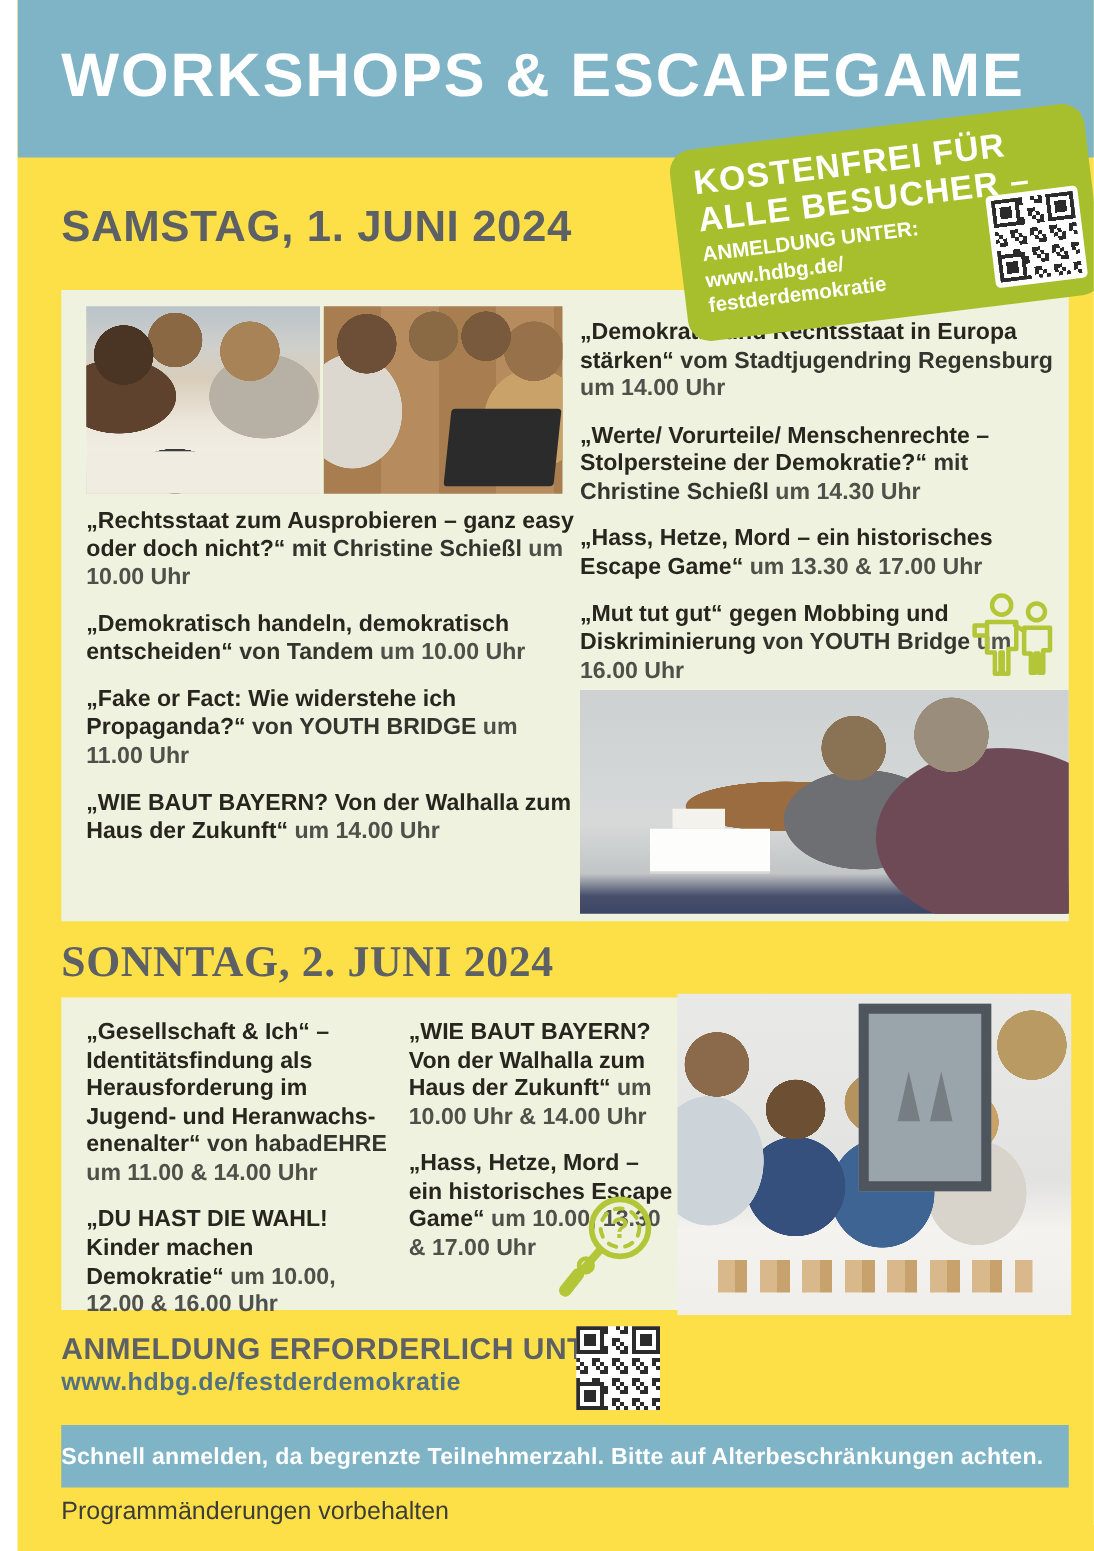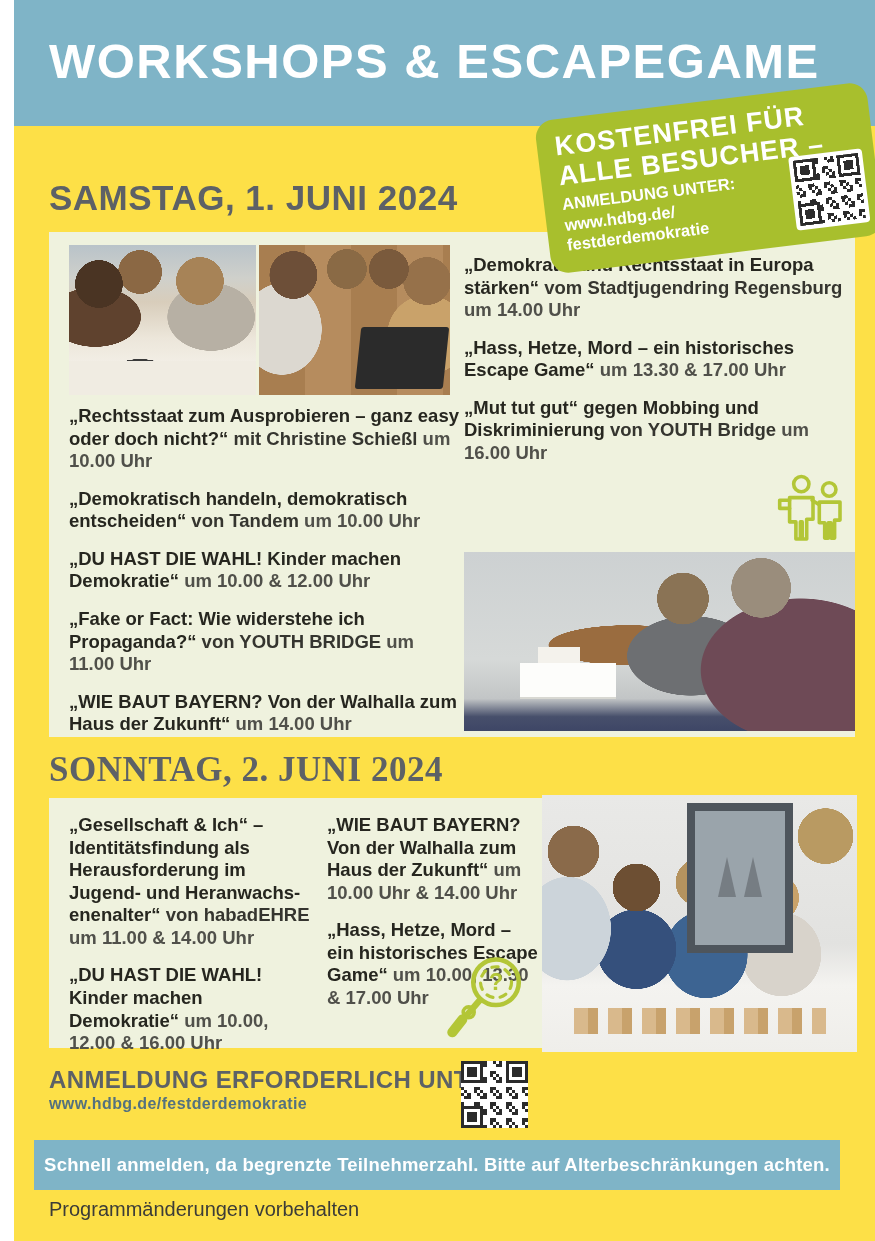--- a/index.html
+++ b/index.html
@@ -17,21 +17,21 @@
          padding:12px 14px 10px 18px;z-index:5;}
   .badge-big{font-size:27px;font-weight:800;line-height:1.12;letter-spacing:1px;white-space:nowrap;}
   .badge-small-wrap{width:208px;margin-top:3px;}
   .badge-small{font-size:16.5px;font-weight:700;line-height:1.22;white-space:nowrap;}
   .badge-qr{position:absolute;right:12px;bottom:14px;width:74px;height:74px;background:#fff;
             border-radius:4px;padding:4px;box-sizing:border-box;}
 
   
   .day-heading{position:absolute;left:35px;font-size:35px;font-weight:800;color:#5d6166;
                letter-spacing:0.5px;white-space:nowrap;}
-  #h-samstag{top:178px;}
+  #h-samstag{top:162px;}
   #h-sonntag{top:750px;font-family:Liberation Serif, serif;}
 
   
   .panel{position:absolute;left:35px;width:806px;background:#eff2de;}
   #panel-sa{top:232px;height:505px;}
   #panel-so{top:798px;height:250px;}
 
   
   .photo{position:absolute;overflow:hidden;}
   #photo-sa-1{left:20px;top:13px;width:187px;height:150px;
@@ -97,27 +97,27 @@
   .ws .o{font-weight:600;color:#35352f;}
   .ws .tm{font-weight:700;color:#50504a;}
 
   
   .icon-people{position:absolute;left:728px;top:240px;width:72px;height:80px;}
   .icon-magnifier{position:absolute;left:396px;top:150px;width:82px;height:94px;}
 
   
   .reg-line1{position:absolute;left:35px;top:1066px;font-size:24px;font-weight:800;color:#5d6166;
              letter-spacing:0.4px;white-space:nowrap;}
-  .reg-line2{position:absolute;left:35px;top:1095px;font-size:16px;font-weight:800;color:#54717f;
+  .reg-line2{position:absolute;left:35px;top:1095px;font-size:20px;font-weight:800;color:#54717f;
              letter-spacing:0.4px;white-space:nowrap;}
   .reg-qr{position:absolute;left:447px;top:1061px;width:67px;height:67px;}
 
   
-  .banner{position:absolute;left:20px;top:1140px;width:806px;height:50px;background:#7fb4c7;
-          display:flex;align-items:center;justify-content:center;}
+  .banner{position:absolute;left:35px;top:1140px;width:806px;height:50px;background:#7fb4c7;
+          display:flex;align-items:center;justify-content:flex-start;}
   .banner-text{color:#fff;font-size:18.5px;font-weight:700;letter-spacing:0.2px;white-space:nowrap;}
   .footer-note{position:absolute;left:35px;top:1198px;font-size:20px;color:#3c3c38;}
 </style>
 </head>
 <body>
 
 <div class="page">
 
   <div class="header-band">
     <div class="header-title">WORKSHOPS &amp; ESCAPEGAME</div>
@@ -342,39 +342,40 @@
         <span class="t">„Rechtsstaat zum Ausprobieren – ganz easy oder doch nicht?“</span>
         <span class="o">mit Christine Schießl</span>
         <span class="tm">um 10.00 Uhr</span>
       </div>
       <div class="ws">
         <span class="t">„Demokratisch handeln, demokratisch entscheiden“</span>
         <span class="o">von Tandem</span>
         <span class="tm">um 10.00 Uhr</span>
       </div>
       <div class="ws">
-        <span class="t">„DU HAST DIE WAHL! Kinder machen Demokratie“</span>
-        <span class="tm">um 10.00 &amp; 12.00 Uhr</span>
-      </div>
-      <div class="ws">
         <span class="t">„Fake or Fact: Wie widerstehe ich Propaganda?“</span>
         <span class="o">von YOUTH BRIDGE</span>
         <span class="tm">um 11.00 Uhr</span>
       </div>
       <div class="ws">
         <span class="t">„WIE BAUT BAYERN? Von der Walhalla zum Haus der Zukunft“</span>
         <span class="tm">um 14.00 Uhr</span>
       </div>
     </div>
 
     <div id="col-sa-right" class="col">
       <div class="ws">
         <span class="t">„Demokratie und Rechtsstaat in Europa stärken“</span>
         <span class="o">vom Stadtjugendring Regensburg</span>
         <span class="tm">um 14.00 Uhr</span>
+      </div>
+      <div class="ws">
+        <span class="t">„Werte/ Vorurteile/ Menschenrechte – Stolpersteine der Demokratie?“</span>
+        <span class="o">mit Christine Schießl</span>
+        <span class="tm">um 14.30 Uhr</span>
       </div>
       <div class="ws">
         <span class="t">„Hass, Hetze, Mord – ein historisches Escape Game“</span>
         <span class="tm">um 13.30 &amp; 17.00 Uhr</span>
       </div>
       <div class="ws">
         <span class="t">„Mut tut gut“ gegen Mobbing und Diskriminierung</span>
         <span class="o">von YOUTH Bridge</span>
         <span class="tm">um 16.00 Uhr</span>
       </div>

